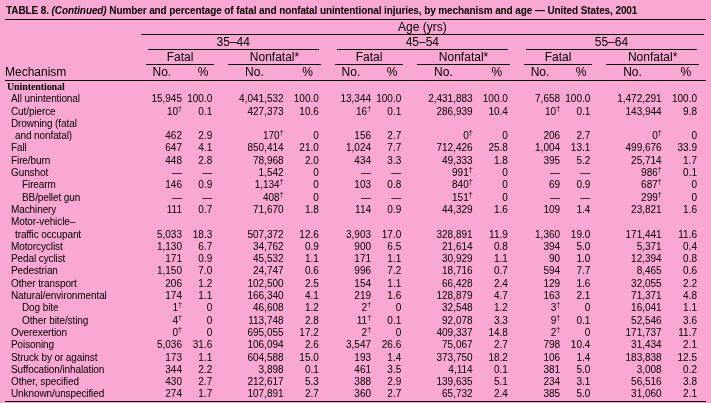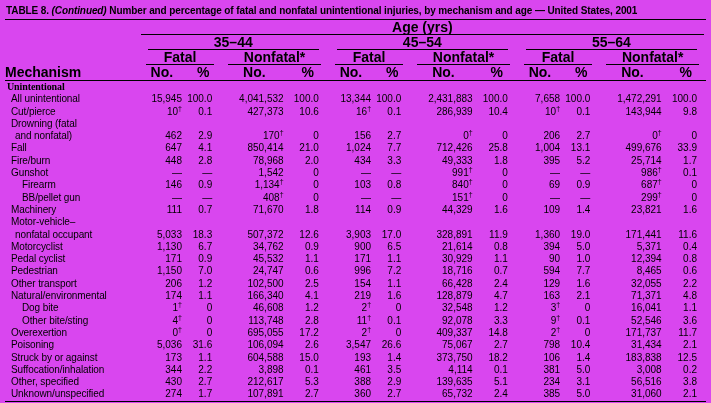--- a/index.html
+++ b/index.html
@@ -1,33 +1,33 @@
 <!DOCTYPE html>
 <html><head>
 <meta charset="utf-8">
 <style>
   * { box-sizing: border-box; }
   html, body { margin: 0; padding: 0; background: #e9e9e6; }
   .page {
     width: 711px; height: 403px;
-    background: #d946ef;
+    background: #f9a8d4;
     padding: 3px 5px 0 5px;
     font-family: "Liberation Sans", sans-serif;
     color: #000;
     overflow: hidden;
   }
   .title {
     font-size: 10px; font-weight: bold; white-space: nowrap;
     border-bottom: 1px solid #000;
     padding: 2px 0 3px 1px;
     letter-spacing: -0.1px;
   }
   .title .cont { font-style: italic; }
   table { width: 100%; border-collapse: collapse; table-layout: fixed; font-size: 10px; }
-  th { font-weight: bold; padding: 0; font-size: 14px; margin-top: 48px; }
+  th { font-weight: normal; padding: 0; font-size: 12px; margin-top: 48px; }
   thead .u {
     border-bottom: 1px solid #000;
     text-align: center;
     padding: 1px 0 1px 0;
     line-height: 12px;
   }
   .u-age   { margin: 0 2px; }
   .u-group { margin: 0 9px; }
   .u-out   { margin: 0 7px; }
   thead tr.statrow th { border-bottom: 1px solid #000; padding: 1px 0 2px 0; line-height: 12px; }
@@ -263,21 +263,21 @@
           <td class="num c1">0.9</td>
           <td class="num c2">44,329</td>
           <td class="num c3">1.6</td>
           <td class="num c0">109</td>
           <td class="num c1">1.4</td>
           <td class="num c2">23,821</td>
           <td class="num c3">1.6</td>
         </tr>
         <tr>
           <td class="mech ind1">Motor-vehicle–
-nonfatal occupant</td>
+traffic occupant</td>
           <td class="num c0">5,033</td>
           <td class="num c1">18.3</td>
           <td class="num c2">507,372</td>
           <td class="num c3">12.6</td>
           <td class="num c0">3,903</td>
           <td class="num c1">17.0</td>
           <td class="num c2">328,891</td>
           <td class="num c3">11.9</td>
           <td class="num c0">1,360</td>
           <td class="num c1">19.0</td>

